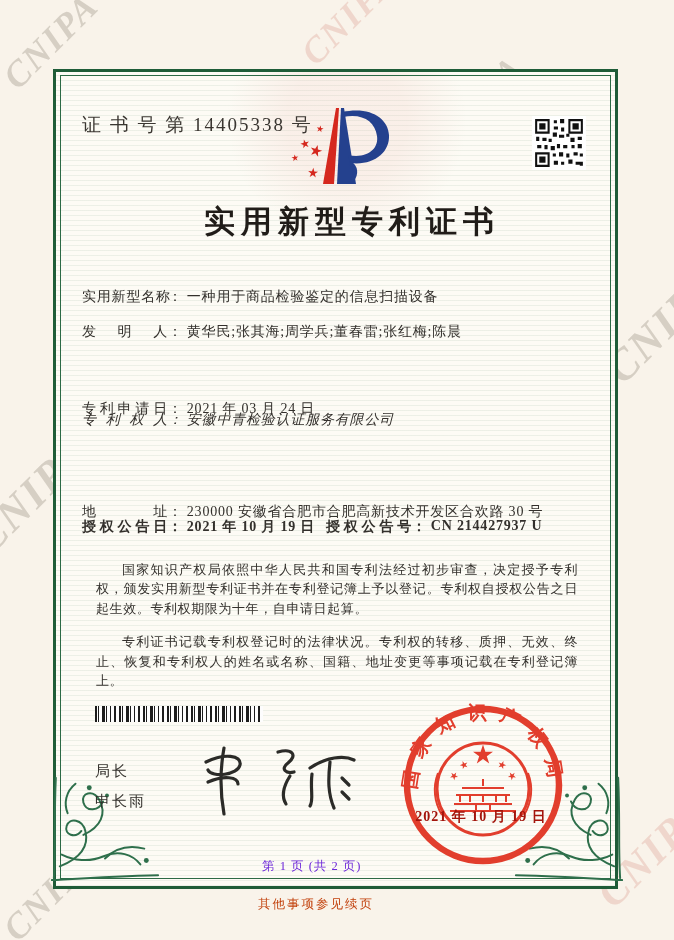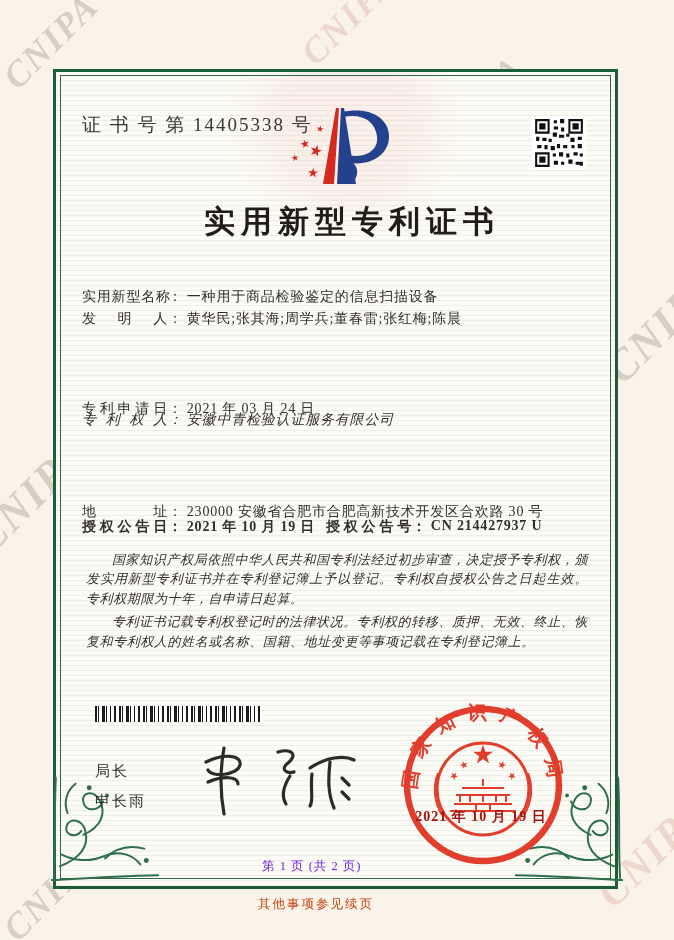--- a/index.html
+++ b/index.html
@@ -49,21 +49,21 @@
   }
   .fcolon{display:inline-block; vertical-align:top;}
   .fvalue{display:inline-block; vertical-align:top; margin-left:4px; color:#33302c;}
   .pair2{position:absolute; left:244px; top:0; white-space:nowrap;}
   
   .body-text{
     position:absolute; left:82px; top:546px; width:510px;
     font-size:13px; line-height:19.4px; text-align:justify; letter-spacing:0.6px;
     color:#33302c;
   }
-  .body-text p{margin:4px; text-indent:2em;font-style:italic;}
+  .body-text p{margin:14px; text-indent:2em;}
   
   .barcode{
     position:absolute; left:95px; top:706px; width:168px; height:16px;
     background:repeating-linear-gradient(90deg,
       #1c1c1c 0 2px,#fdfdfd 2px 3px,#1c1c1c 3px 4px,#fdfdfd 4px 7px,
       #1c1c1c 7px 10px,#fdfdfd 10px 11px,#1c1c1c 11px 12px,#fdfdfd 12px 15px,
       #1c1c1c 15px 16px,#fdfdfd 16px 19px,#1c1c1c 19px 21px,#fdfdfd 21px 24px);
   }
   
   .sig-title{position:absolute; left:95px; top:762px; font-size:15px; letter-spacing:2px;}
@@ -163,21 +163,21 @@
       <rect x="7" y="39" width="6" height="6"></rect>
       <path d="M21,4h3v3h-3z M27,3h4v4h-4z M21,10h4v3h-4z M28,11h3v4h-3z M20,16h4v4h-4z M26,18h5v3h-5z M33,17h3v3h-3z M4,20h3v4h-3z M10,21h4v3h-4z M16,22h3v3h-3z M37,21h4v4h-4z M44,20h4v3h-4z M5,28h4v3h-4z M12,28h3v4h-3z M18,29h4v4h-4z M24,27h3v4h-3z M30,28h4v3h-4z M38,28h3v3h-3z M44,27h4v4h-4z M20,36h3v3h-3z M26,35h4v4h-4z M33,36h3v4h-3z M40,35h4v3h-4z M46,36h3v3h-3z M21,43h4v4h-4z M28,44h3v3h-3z M35,42h4v4h-4z M42,44h4v3h-4z M46,44h3v4h-3z"></path>
     </g>
   </svg>
 
   <div class="title">实用新型专利证书</div>
 
   <div class="field-row" style="top:288px;">
     <span class="flabel">实用新型名称</span><span class="fcolon">：</span><span class="fvalue">一种用于商品检验鉴定的信息扫描设备</span>
   </div>
-  <div class="field-row" style="top:310px;">
+  <div class="field-row" style="top:323px;">
     <span class="flabel">发明人</span><span class="fcolon">：</span><span class="fvalue">黄华民;张其海;周学兵;董春雷;张红梅;陈晨</span>
   </div>
   <div class="field-row" style="top:400px;">
     <span class="flabel">专利申请日</span><span class="fcolon">：</span><span class="fvalue">2021 年 03 月 24 日</span>
   </div>
   <div class="field-row" style="top:411px;font-style:italic;">
     <span class="flabel">专利权人</span><span class="fcolon">：</span><span class="fvalue">安徽中青检验认证服务有限公司</span>
   </div>
   <div class="field-row" style="top:503px;">
     <span class="flabel">地址</span><span class="fcolon">：</span><span class="fvalue">230000 安徽省合肥市合肥高新技术开发区合欢路 30 号</span>

